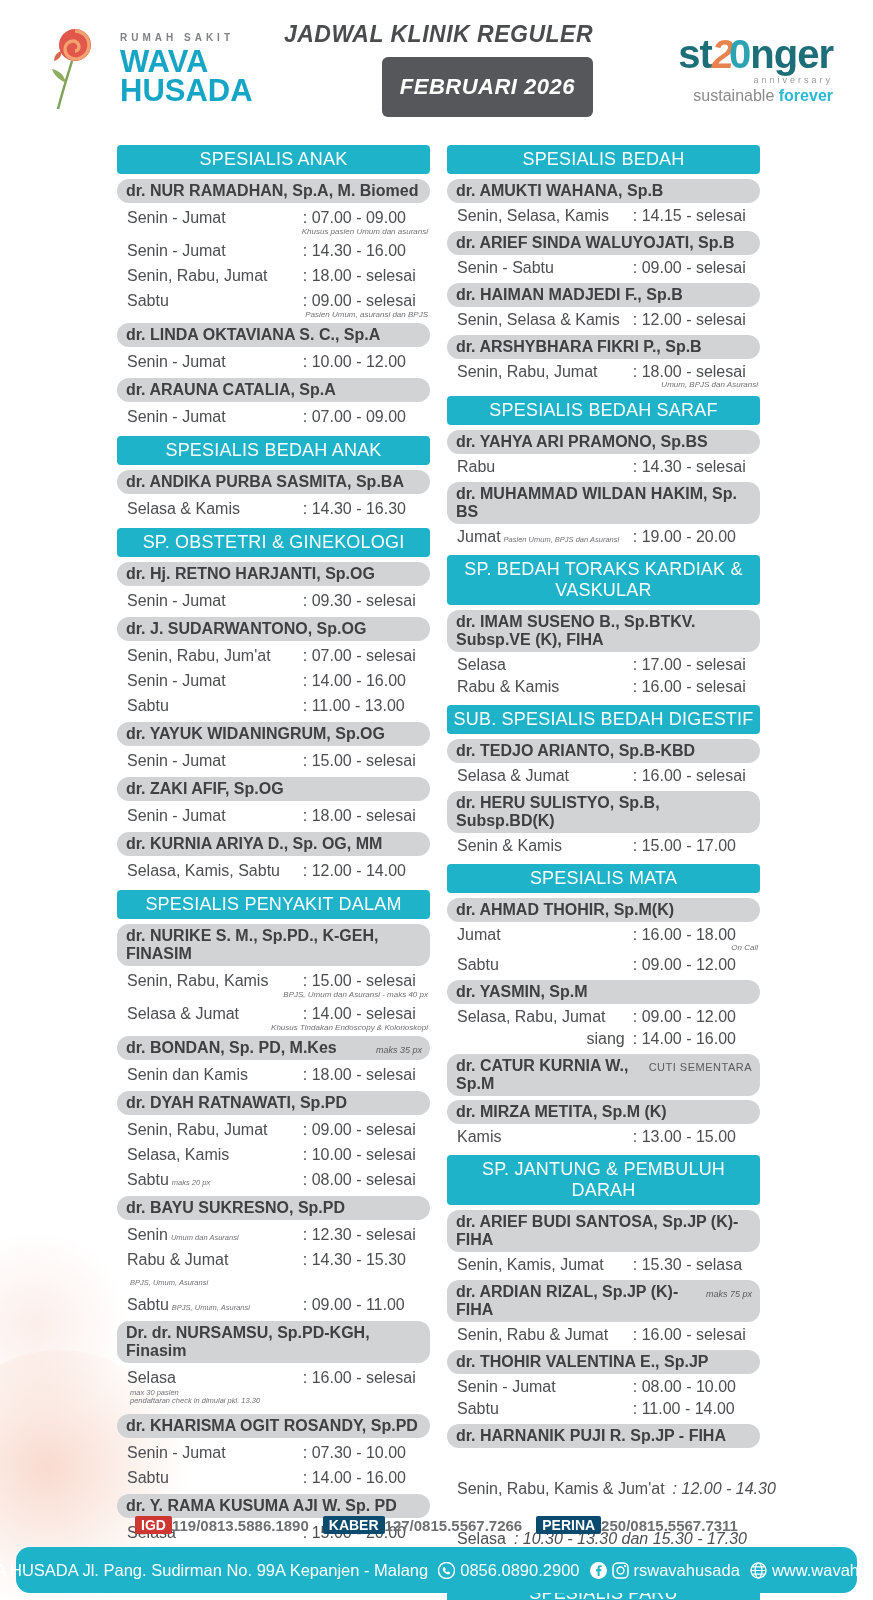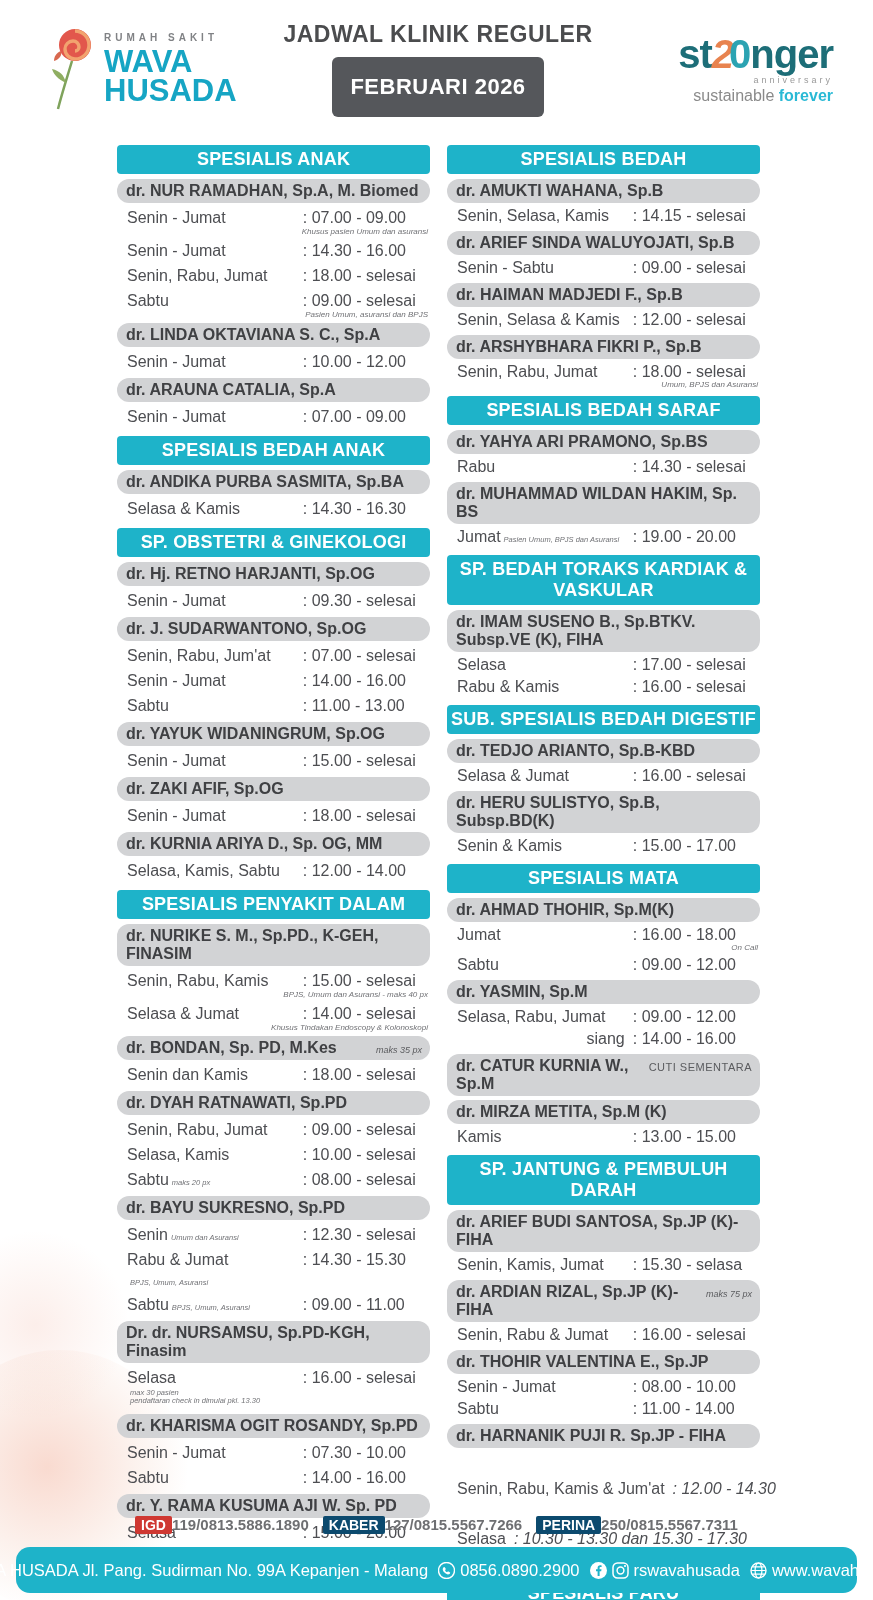--- a/index.html
+++ b/index.html
@@ -10,59 +10,59 @@
   }
   
   .wm{position:absolute;border-radius:50%;pointer-events:none;}
   .wm1{left:-70px;bottom:-10px;width:260px;height:260px;
     background:radial-gradient(circle at 45% 45%, rgba(238,150,120,.35), rgba(243,200,180,.22) 45%, rgba(255,255,255,0) 70%);}
   .wm2{left:-60px;bottom:180px;width:190px;height:190px;
     background:radial-gradient(circle at 50% 50%, rgba(240,170,150,.20), rgba(255,255,255,0) 70%);}
 
   
   .hdr{position:absolute;top:0;left:0;right:0;height:138px;display:flex;align-items:center;}
-  .brand{display:flex;align-items:center;gap:4px;margin-left:48px;width:235px;}
+  .brand{display:flex;align-items:center;gap:20px;margin-left:48px;width:235px;}
   .brand-text{line-height:1;}
   .brand-top{font-size:10px;letter-spacing:4px;color:#808285;font-weight:700;margin-bottom:4px;}
   .brand-name{font-size:31px;font-weight:800;color:#16a5c4;letter-spacing:0px;line-height:.95;}
-  .hdr-center{flex:1;text-align:center;}
+  .hdr-center{flex:1;text-align:right;font-style:italic;}
   .hdr-title{font-size:23px;font-weight:700;color:#4b4c4e;letter-spacing:.5px;}
   .hdr-month{display:inline-block;margin-top:9px;background:#55575b;color:#fff;
     font-size:22px;font-weight:700;padding:17px 18px;border-radius:6px;letter-spacing:.5px;}
   .anniv{width:240px;margin-right:40px;text-align:right;line-height:1;}
   .anniv-word{font-size:40px;font-weight:800;color:#1d6e78;letter-spacing:-1px;}
   .anniv-two{color:#e8834f;font-style:italic;}
   .anniv-zero{color:#2ba3b2;margin-left:-4px;}
   .anniv-sub{font-size:9px;letter-spacing:3px;color:#9a9a9a;margin-top:2px;}
   .anniv-tag{font-size:16px;color:#8a8a8a;margin-top:3px;}
   .anniv-tag b{color:#29b9d5;font-weight:700;}
 
   
   .content{position:absolute;top:142px;left:117px;width:643px;display:flex;gap:17px;align-items:flex-start;}
   .col{flex:1;min-width:0;}
   .section{margin-bottom:7px;}
-  .sec-h{background:#1eb3c9;color:#fff;text-align:center;font-weight:700;font-size:18px;
+  .sec-h{background:#1eb3c9;color:#fff;text-align:center;font-weight:400;font-size:18px;
     padding:4px 2px;border-radius:4px;margin:3px 0 5px 0;letter-spacing:.2px;}
   .docbar{background:#d2d3d5;color:#3f4043;font-weight:700;font-size:16px;
     padding:3px 2px 3px 9px;margin:4px 0 2px 0;display:flex;align-items:baseline;border-radius:12px;}
   .docbar .dnote{margin-left:auto;font-size:9px;font-style:italic;font-weight:400;color:#5a5b5e;padding-right:6px;white-space:nowrap;}
   .docbar .dnote.caps{font-style:normal;font-size:11px;letter-spacing:.5px;}
   .row{display:flex;align-items:baseline;padding:1px 0 1px 10px;font-size:16px;color:#4d4e52;line-height:1.25;}
   .col0 .row{padding-top:2.5px;padding-bottom:2.5px;}
   .day{flex:1 1 auto;min-width:0;}
   .day.right{text-align:right;padding-right:8px;}
   .time{flex:0 0 42%;white-space:nowrap;}
   .row.long .day{flex:0 0 auto;padding-right:8px;margin-top:28px;}
   .row.long .time{flex:0 0 auto;font-style:italic;}
   .day-note{font-size:7.5px;font-style:italic;color:#707175;white-space:pre-line;line-height:1.05;display:inline-block;vertical-align:baseline;margin-left:3px;}
   .note-under{text-align:right;font-size:8px;font-style:italic;color:#707175;line-height:1;margin:-2px 2px 2px 0;}
 
   
   .hotlines{position:absolute;left:0;right:0;bottom:66px;text-align:center;font-size:15px;font-weight:700;color:#6e6f72;}
-  .hotline{display:inline-flex;align-items:flex-start;margin:0 7px;}
+  .hotline{display:inline-flex;align-items:flex-end;margin:0 7px;}
   .hl-badge{color:#fff;padding:1px 6px;border-radius:2px;font-size:14px;}
   .hl-red{background:#cf3832;}
   .hl-gray{background:#0c4a6e;}
   .bottombar{position:absolute;left:16px;right:16px;bottom:7px;height:46px;background:#1eb3c9;
     border-radius:14px;display:flex;align-items:center;justify-content:center;gap:10px;
     color:#fff;font-size:16.5px;}
   .bb-item{display:flex;align-items:center;gap:5px;white-space:nowrap;}
   .bb-icon{display:inline-flex;}
   .rose-svg{flex:0 0 auto;}
 </style>

